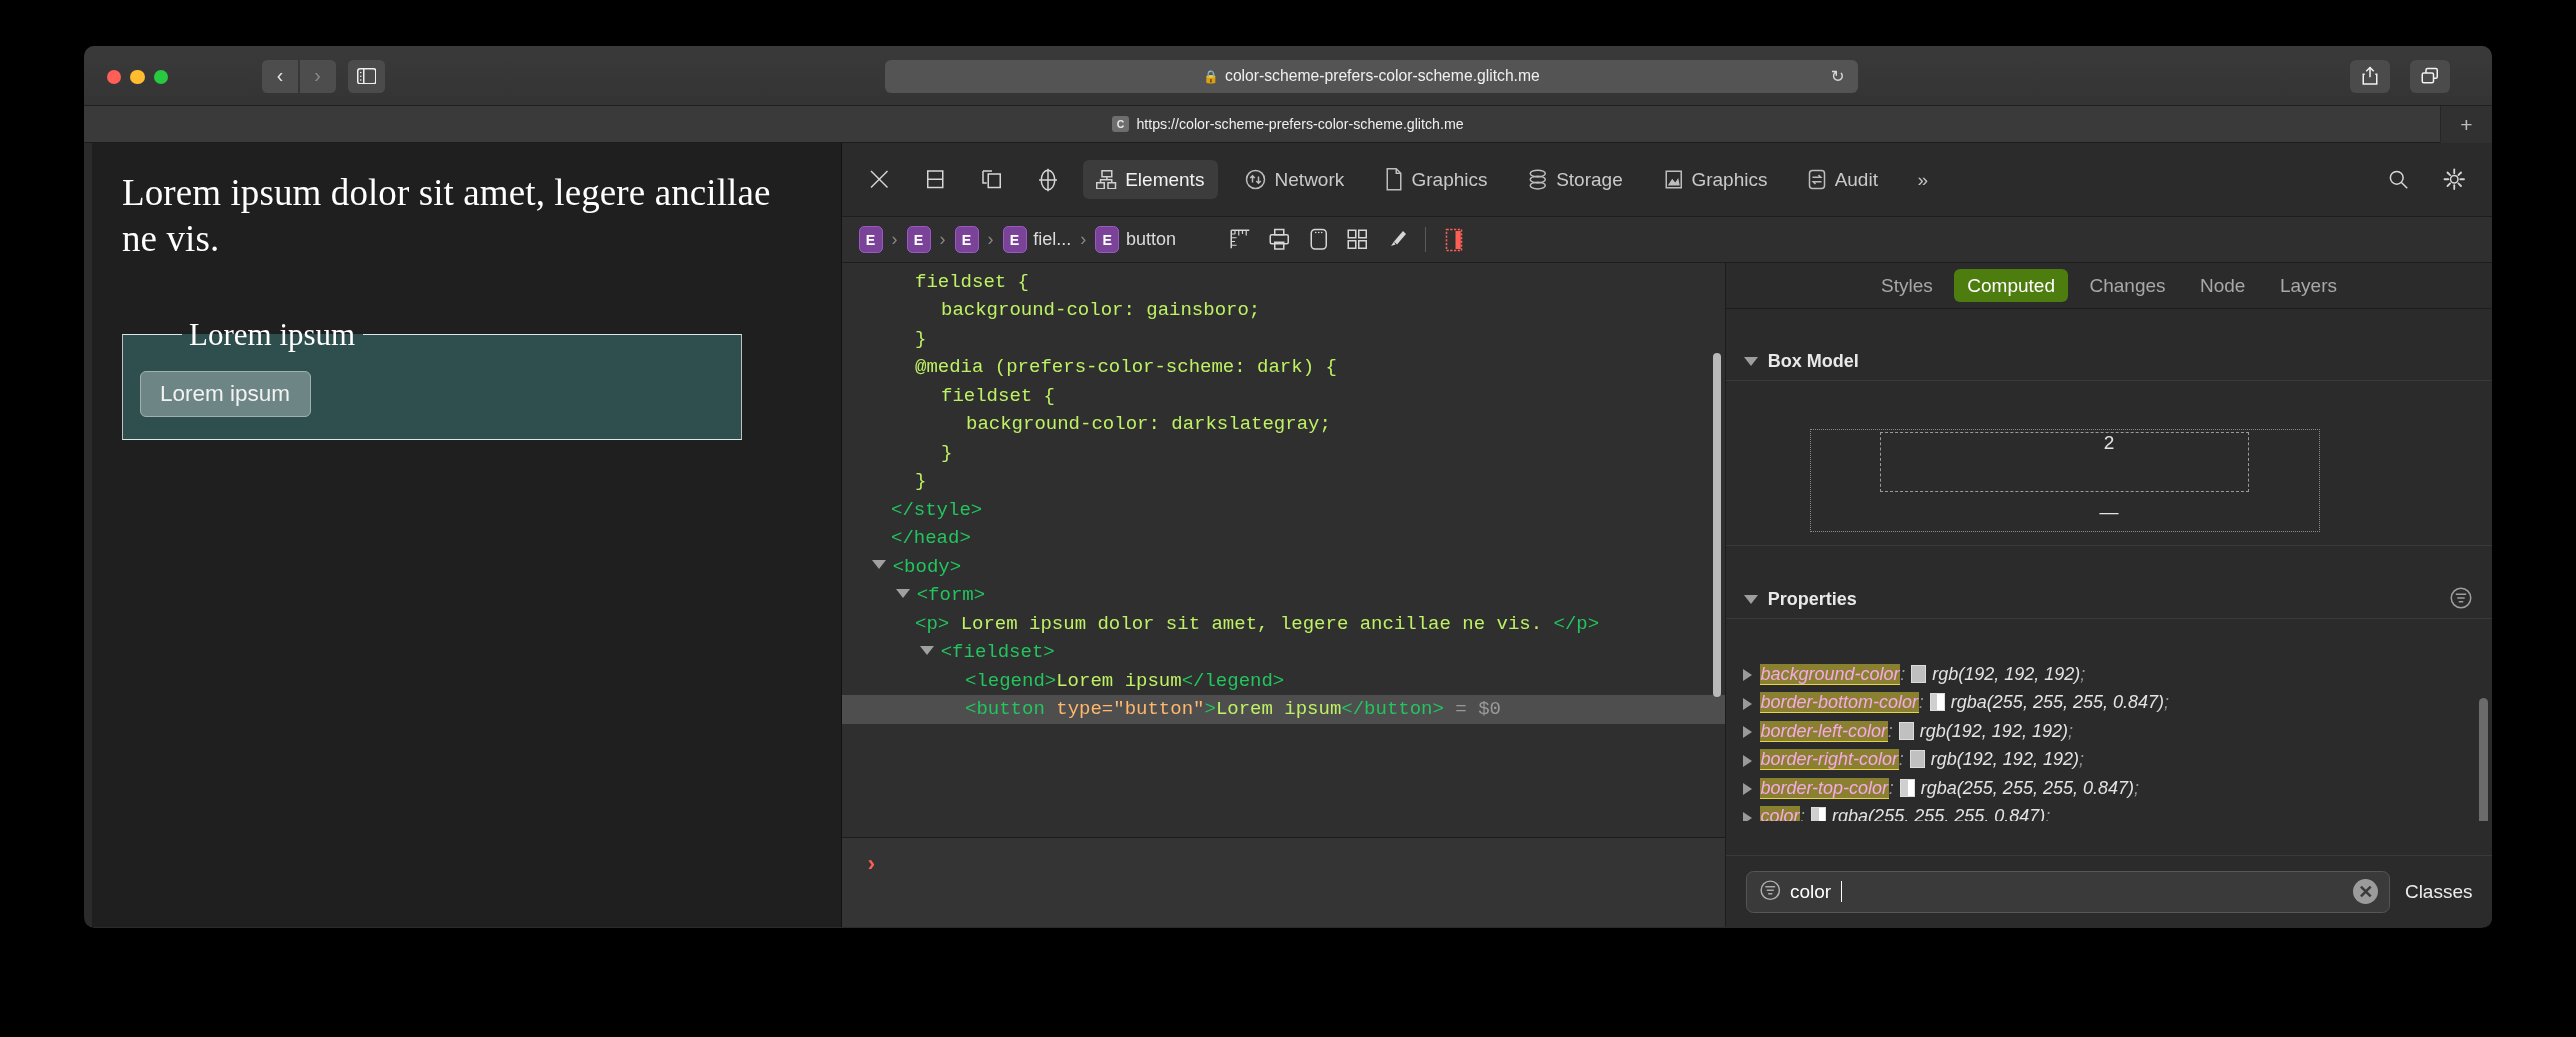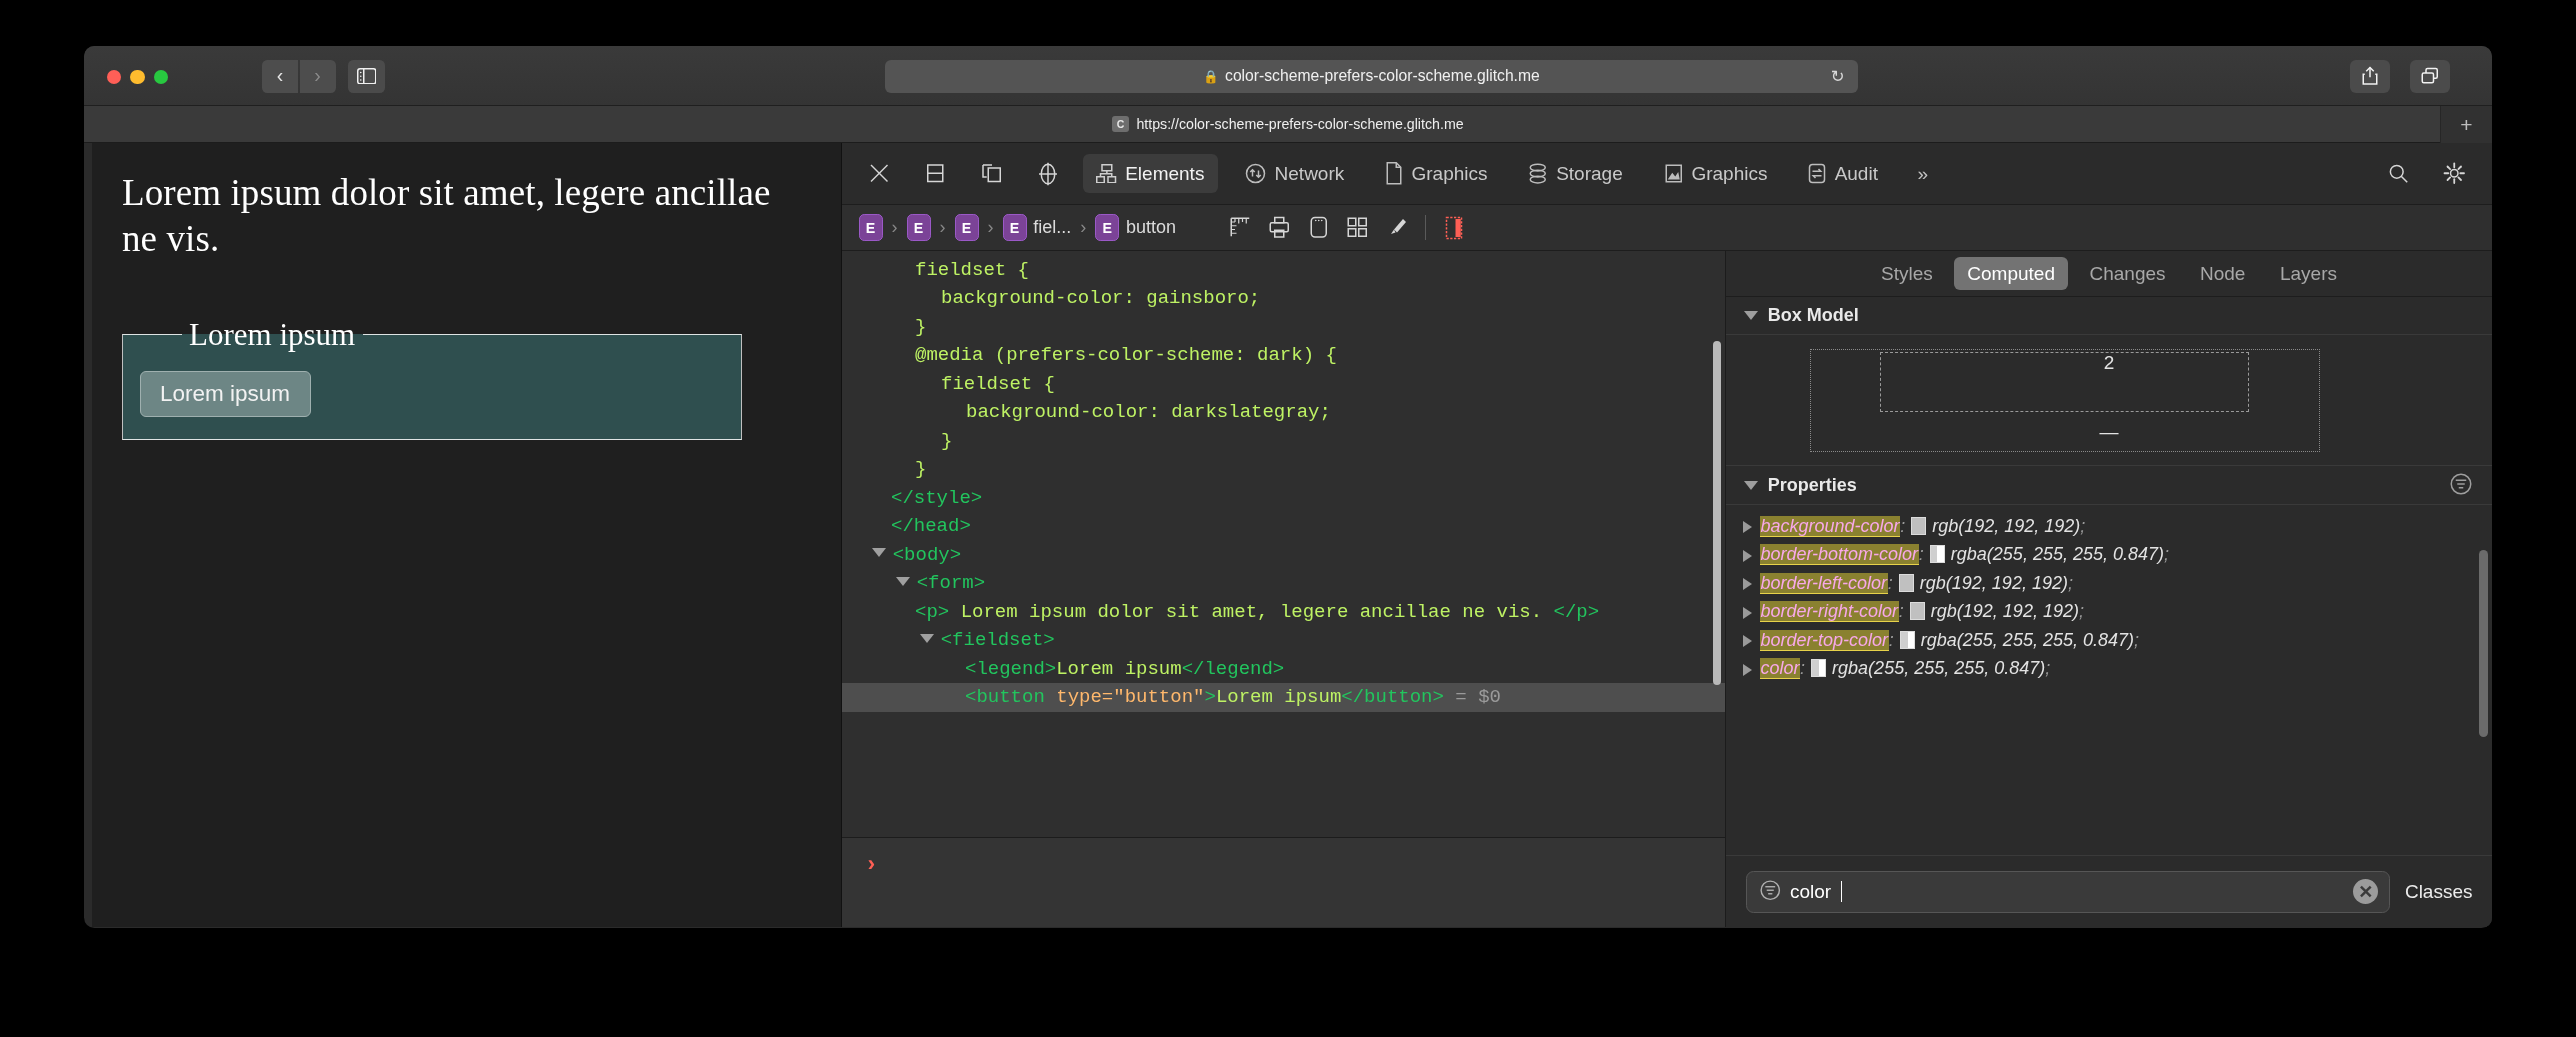--- a/index.html
+++ b/index.html
@@ -127,21 +127,21 @@
   }
 
   
   #devtools {
     flex:1; display:flex; flex-direction:column;
     background:#2b2b2b;
     border-left:0.7px solid #111;
   }
 
   #dt-toolbar {
-    height:62px; display:flex; align-items:center;
+    height:74px; display:flex; align-items:center;
     padding:0 16.5px; gap:14px;
     background:#2b2b2b; border-bottom:0.7px solid #1d1d1d;
   }
   .dt-iconbtn {
     width:42px; height:42px; display:flex; align-items:center; justify-content:center;
     color:#d6d6d6;
   }
   .dt-tab {
     display:flex; align-items:center; gap:8.2px;
     height:39px; padding:0 13.5px; border-radius:6px;
@@ -207,27 +207,27 @@
 
   #dt-console {
     height:90px; background:#343434; border-top:0.7px solid #1c1c1c;
     display:flex; align-items:flex-start; padding:13.5px 22.5px;
   }
   #console-prompt { color:#fe5f55; font-size:22.5px; font-weight:bold;
                     font-family:"Liberation Mono", monospace; }
 
   
   #dt-side { flex:1; display:flex; flex-direction:column; min-height:0;
-             background:#2b2b2b; }
+             background:#2b2b2b;gap:34px; }
   #dt-sidetabs {
     height:46px; display:flex; align-items:center; justify-content:center;
     gap:7.5px; border-bottom:0.7px solid #1d1d1d;
   }
   .stab { padding:5.2px 13.5px; border-radius:6px; color:#a8a8a8; font-size:19px; }
-  .stab.active { background:#737373; color:#fff; }
+  .stab.active { background:#4d7c0f; color:#fff; }
 
   .sect-head {
     display:flex; align-items:center; gap:9.7px;
     padding:8.2px 18px; color:#e9e9e9; font-size:18px; font-weight:bold;
     border-bottom:0.7px solid #3a3a3a; position:relative;
   }
   .caret-down {
     width:0; height:0; border-left:7.5px solid transparent;
     border-right:7.5px solid transparent; border-top:9.7px solid #9e9e9e;
   }

